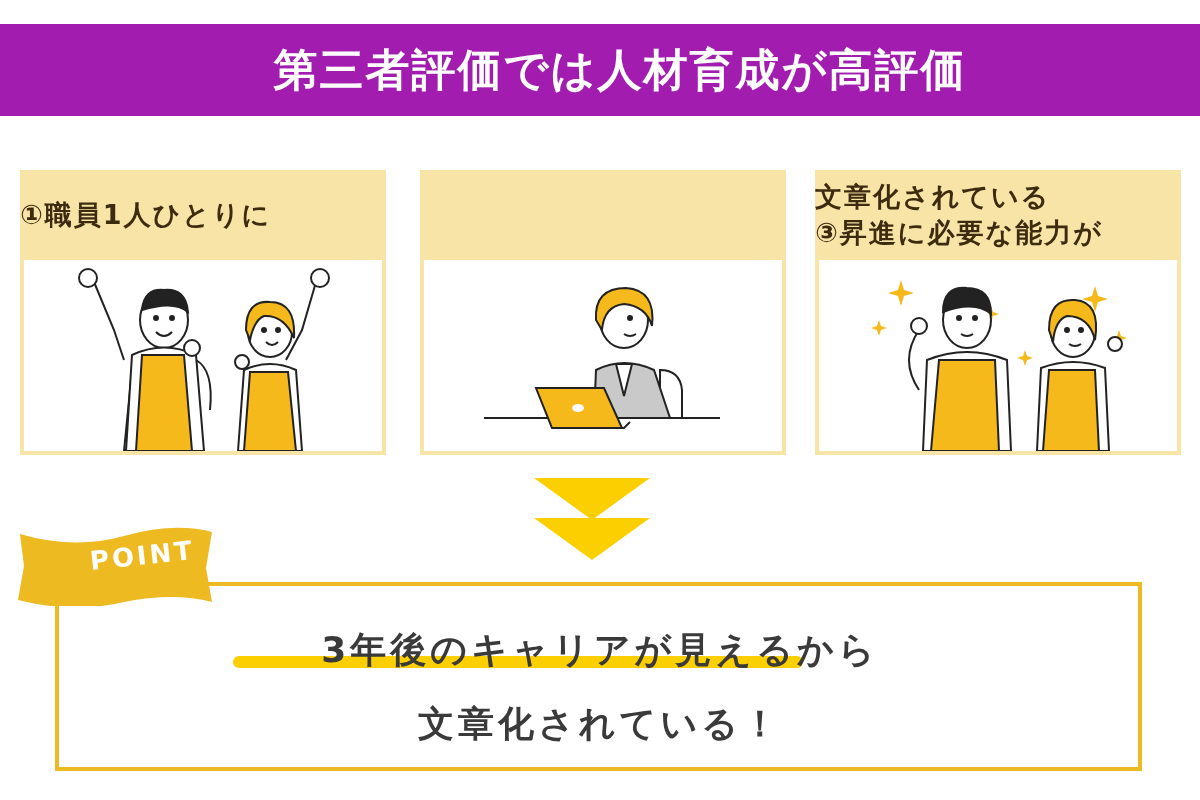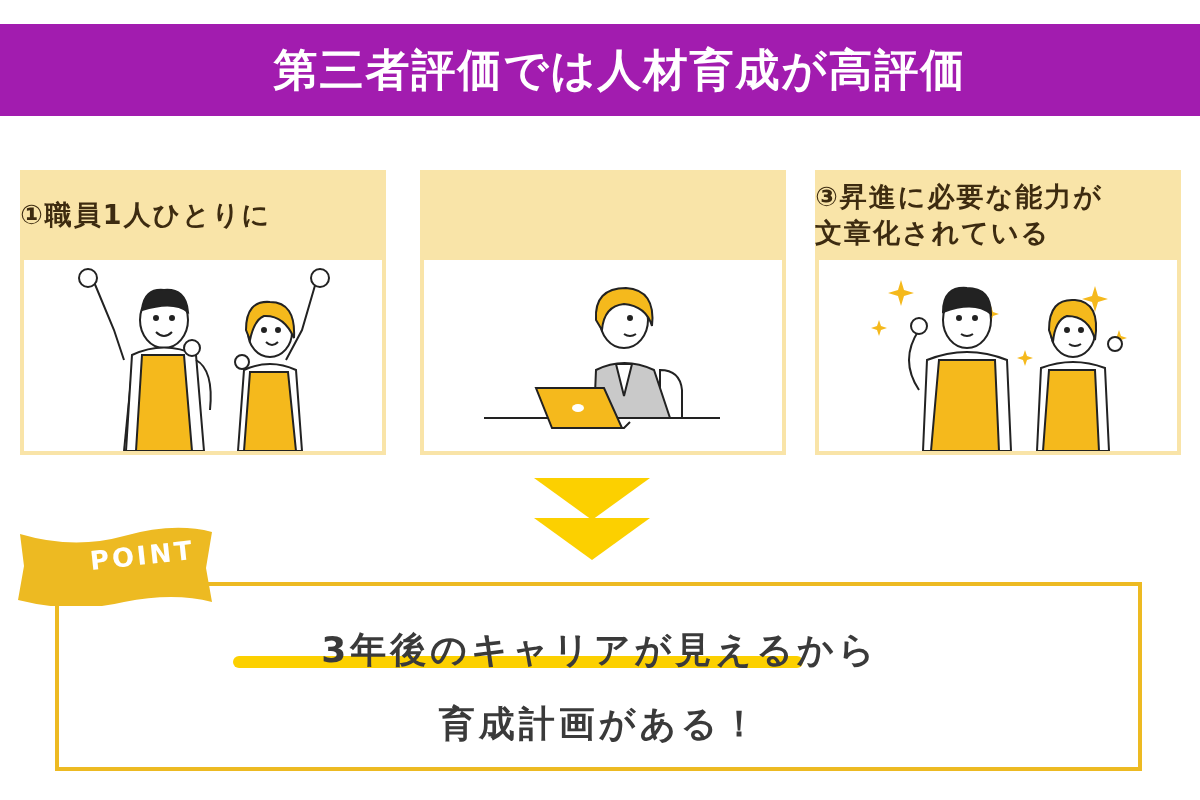--- a/index.html
+++ b/index.html
@@ -80,22 +80,22 @@
         <path d="M112 128 L180 128 L198 168 L128 168 Z" fill="#F5B91C"></path>
         <ellipse cx="154" cy="148" rx="6" ry="4" fill="#fff" stroke="none"></ellipse>
         <path d="M128 168 L200 168 L206 162" fill="none"></path>
       </g>
     </svg>
   </div>
 </div>
 
 <div class="card" style="left:815px;">
   <div class="card-head">
+    <span>文章化されている</span>
     <span>③昇進に必要な能力が</span>
-    <span>文章化されている</span>
   </div>
   <div class="card-body">
     <svg width="358" height="191" viewBox="0 0 358 191">
       <g fill="#F5B91C">
         <path d="M82 20 L85 30 L95 33 L85 36 L82 46 L79 36 L69 33 L79 30 Z"></path>
         <path d="M60 60 L62 66 L68 68 L62 70 L60 76 L58 70 L52 68 L58 66 Z"></path>
         <path d="M172 46 L174 52 L180 54 L174 56 L172 62 L170 56 L164 54 L170 52 Z"></path>
         <path d="M276 26 L279 36 L289 39 L279 42 L276 52 L273 42 L263 39 L273 36 Z"></path>
         <path d="M300 70 L302 76 L308 78 L302 80 L300 86 L298 80 L292 78 L298 76 Z"></path>
         <path d="M206 90 L208 96 L214 98 L208 100 L206 106 L204 100 L198 98 L204 96 Z"></path>
@@ -122,18 +122,18 @@
     </svg>
   </div>
 </div>
 
 <div class="arrow" style="top:478px;"></div>
 <div class="arrow" style="top:518px;"></div>
 
 <div class="point-box"></div>
 <div class="hl"></div>
 <div class="point-text" style="top:626px;">3年後のキャリアが見えるから</div>
-<div class="point-text" style="top:700px;">育成計画がある！</div>
+<div class="point-text" style="top:700px;">文章化されている！</div>
 
 <svg class="ribbon" viewBox="0 0 200 82">
   <path d="M6 10 Q60 26 110 12 Q160 -2 198 8 L192 44 L198 78 Q160 68 110 78 Q60 90 4 76 L10 42 Z" fill="#EDBA22"></path>
 </svg>
 <div class="ribbon-label">POINT</div>
 
 </body></html>

